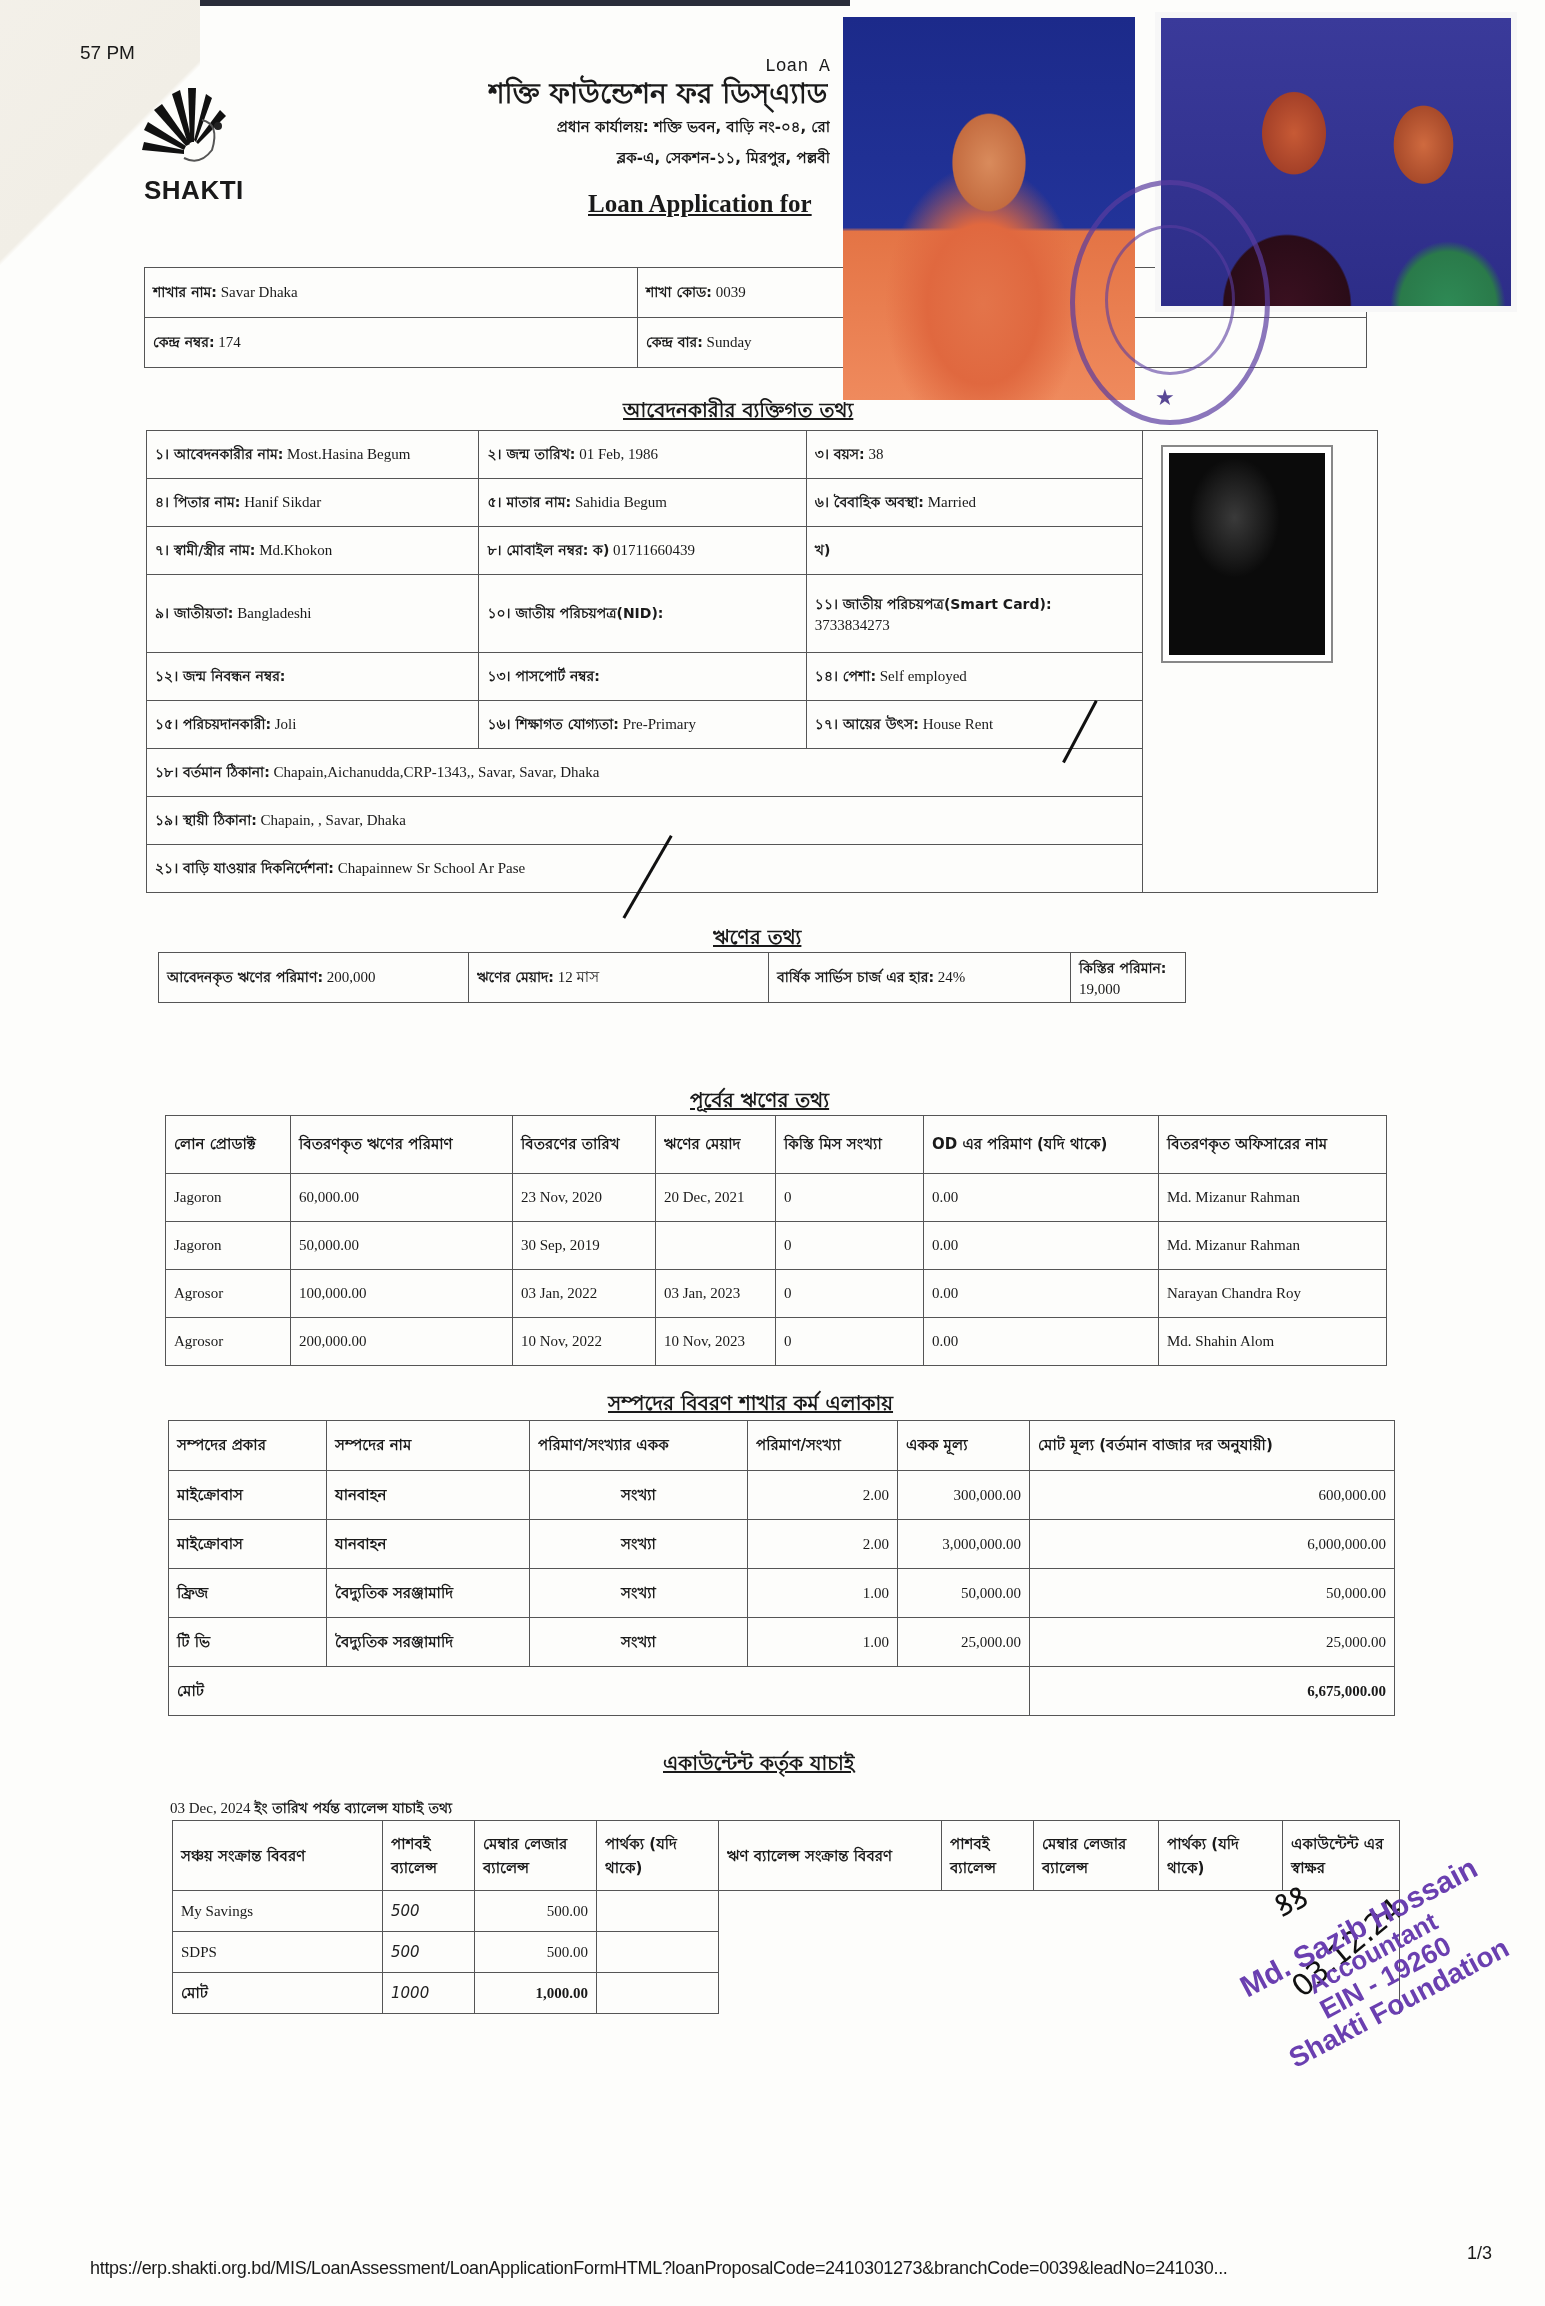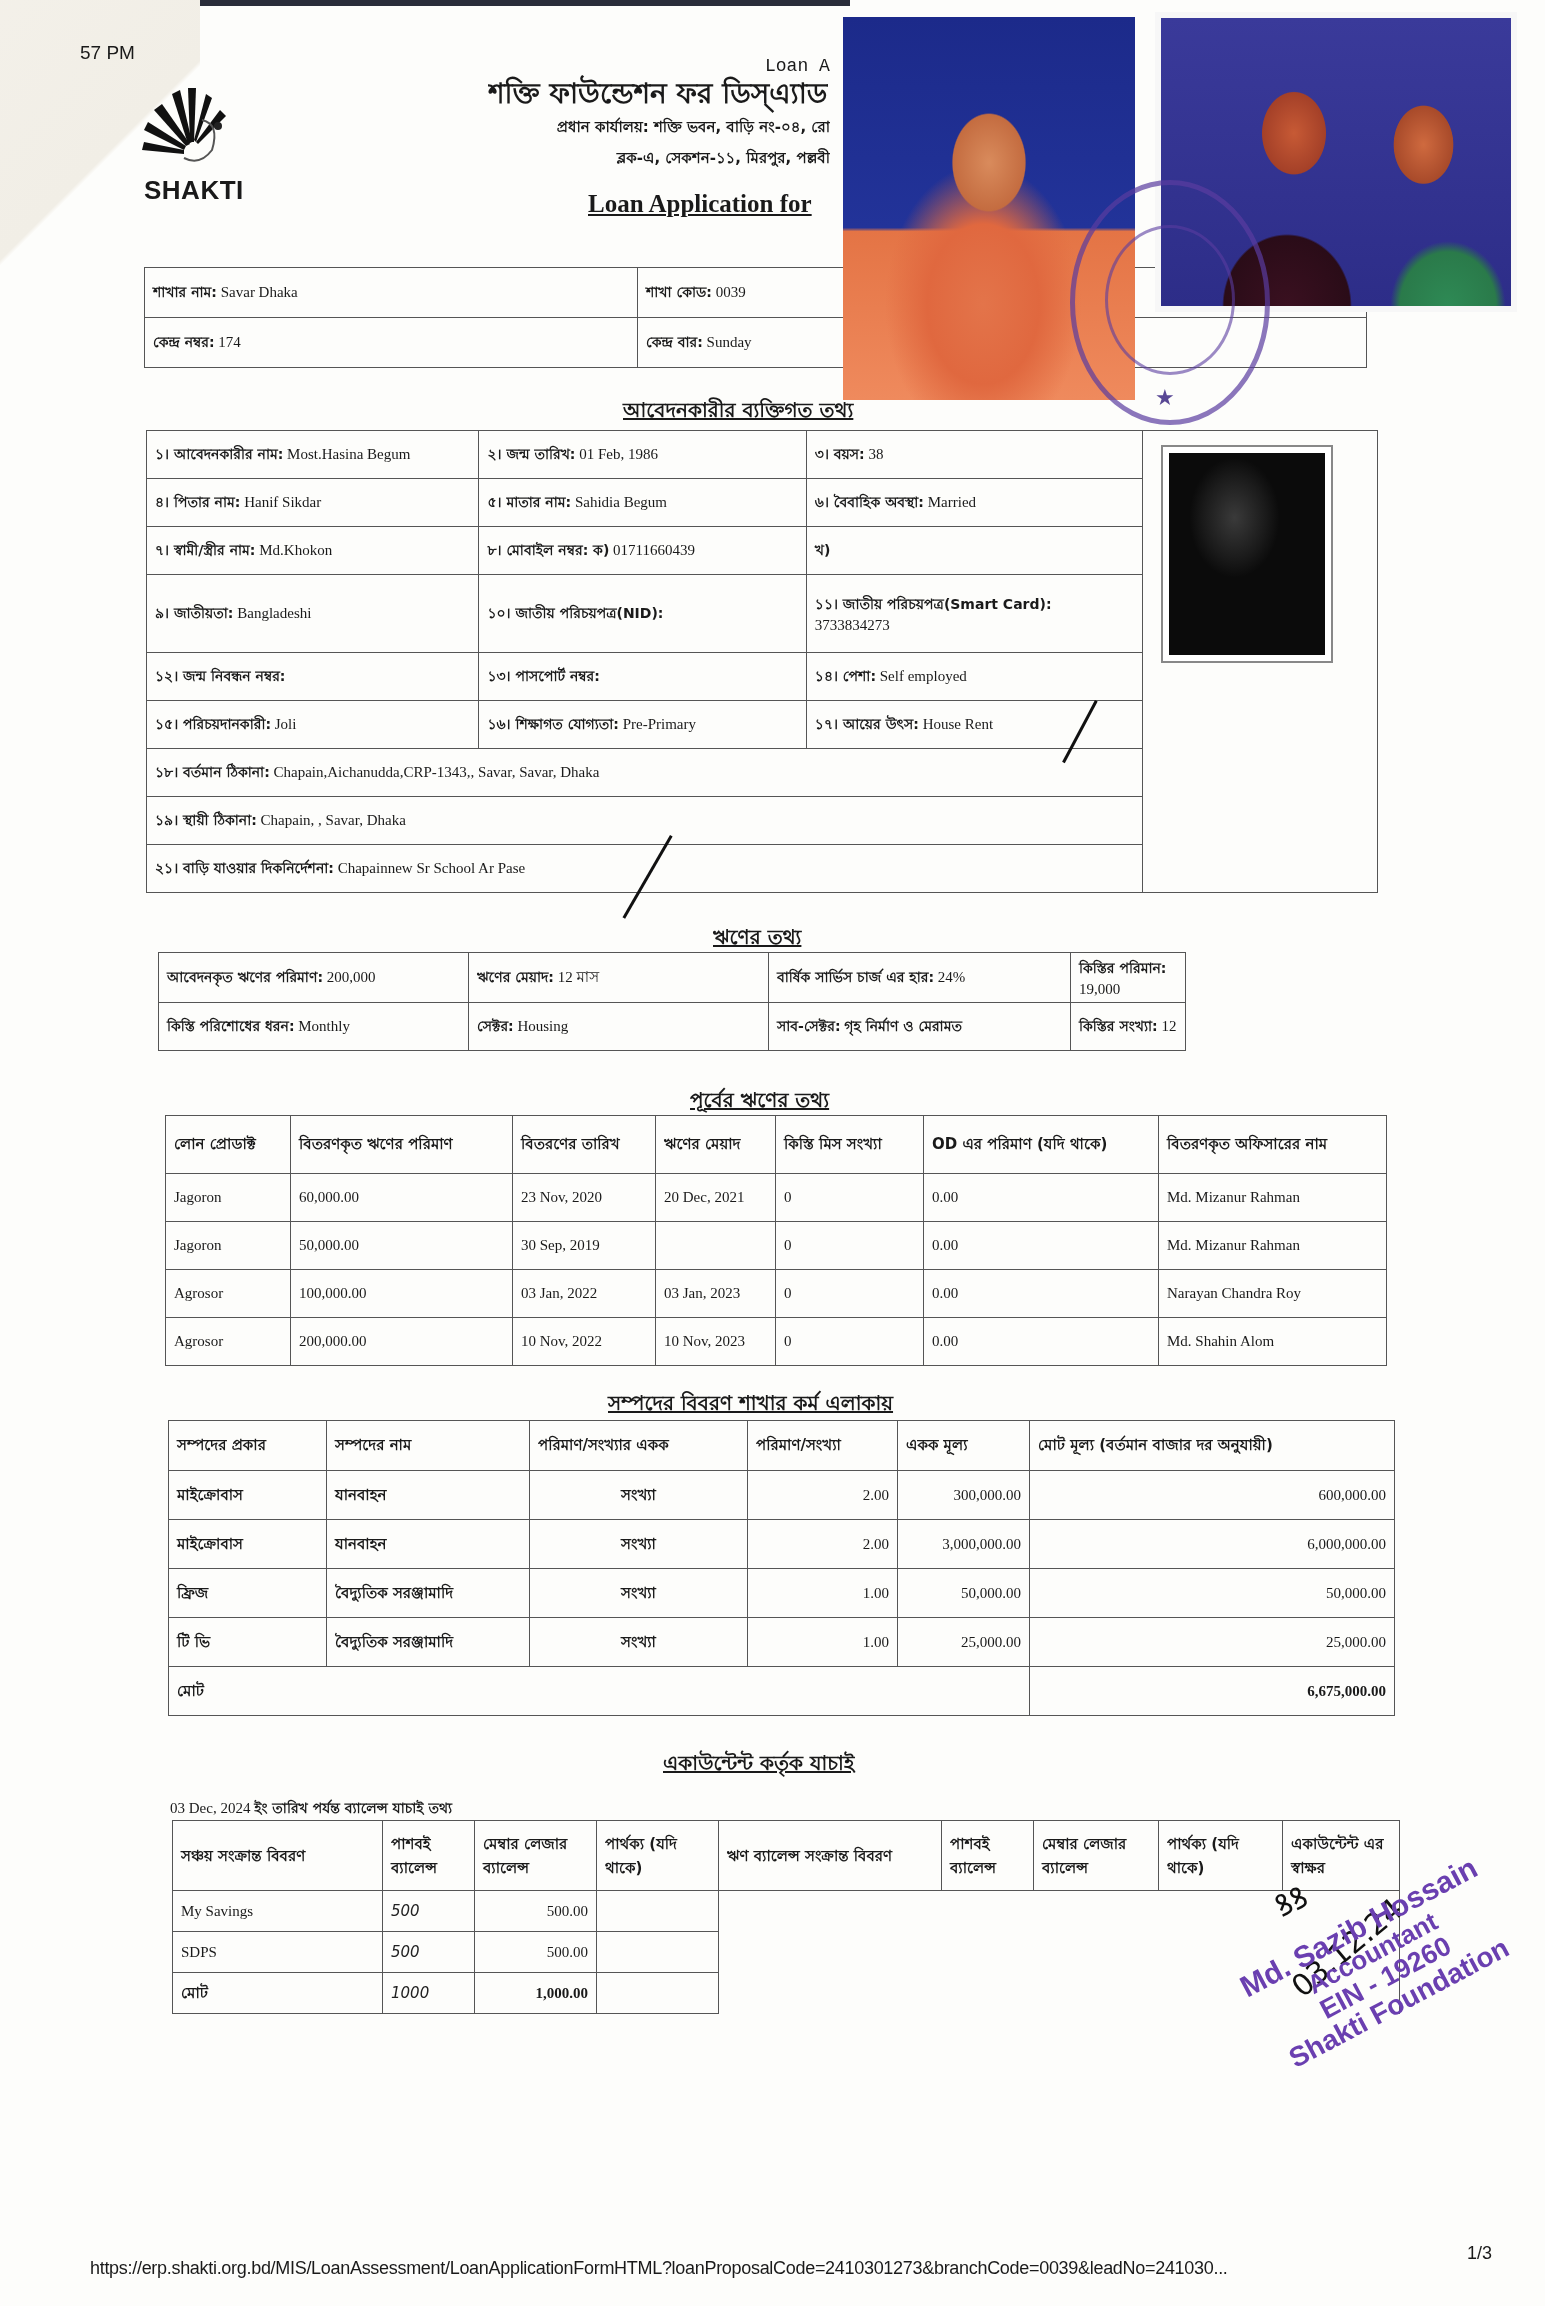--- a/index.html
+++ b/index.html
@@ -235,26 +235,20 @@
 
 <div class="heading" style="left:713px; top:922px;">ঋণের তথ্য</div>
 <table class="grid loan-table">
   <tbody>
       <tr>
     <td style="width:310px"><span class="lbl">আবেদনকৃত ঋণের পরিমাণ:</span> <span class="val">200,000</span></td>
     <td style="width:300px"><span class="lbl">ঋণের মেয়াদ:</span> <span class="val">12 মাস</span></td>
     <td style="width:302px"><span class="lbl">বার্ষিক সার্ভিস চার্জ এর হার:</span> <span class="val">24%</span></td>
     <td><span class="lbl">কিস্তির পরিমান:</span> <span class="val">19,000</span></td>
   </tr>
-  <tr>
-    <td><span class="lbl">কিস্তি পরিশোধের ধরন:</span> <span class="val">Monthly</span></td>
-    <td><span class="lbl">সেক্টর:</span> <span class="val">Housing</span></td>
-    <td><span class="lbl">সাব-সেক্টর:</span> <span class="lbl">গৃহ নির্মাণ ও মেরামত</span></td>
-    <td><span class="lbl">কিস্তির সংখ্যা:</span> <span class="val">12</span></td>
-  </tr>
 </tbody>
   </table>
 
 <div class="heading" style="left:690px; top:1085px;">পূর্বের ঋণের তথ্য</div>
 <table class="grid prev-table">
   <tbody>
       <tr>
     <th style="width:125px">লোন প্রোডাক্ট</th>
     <th style="width:222px">বিতরণকৃত ঋণের পরিমাণ</th>
     <th style="width:143px">বিতরণের তারিখ</th>

